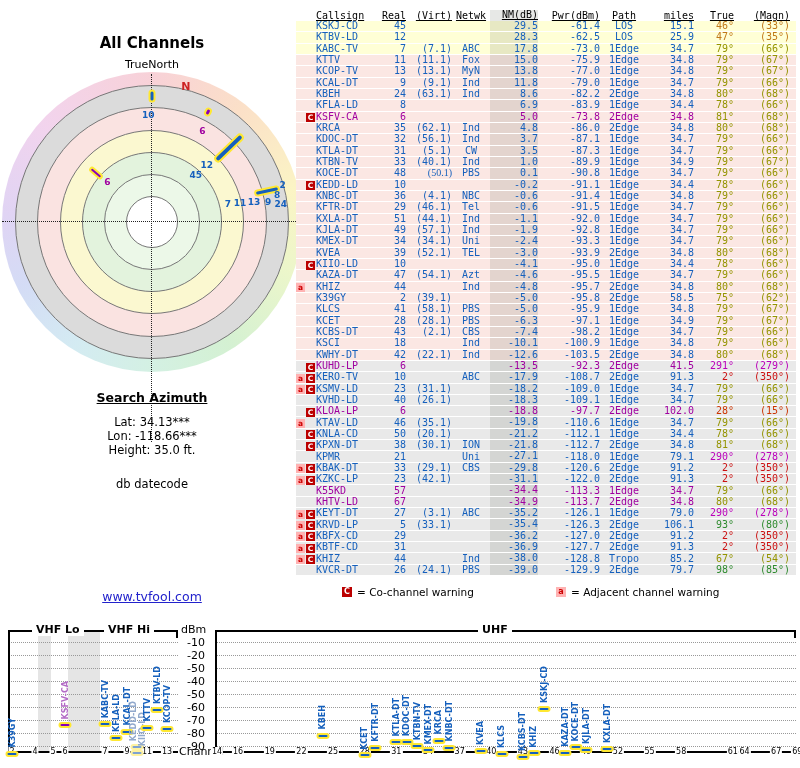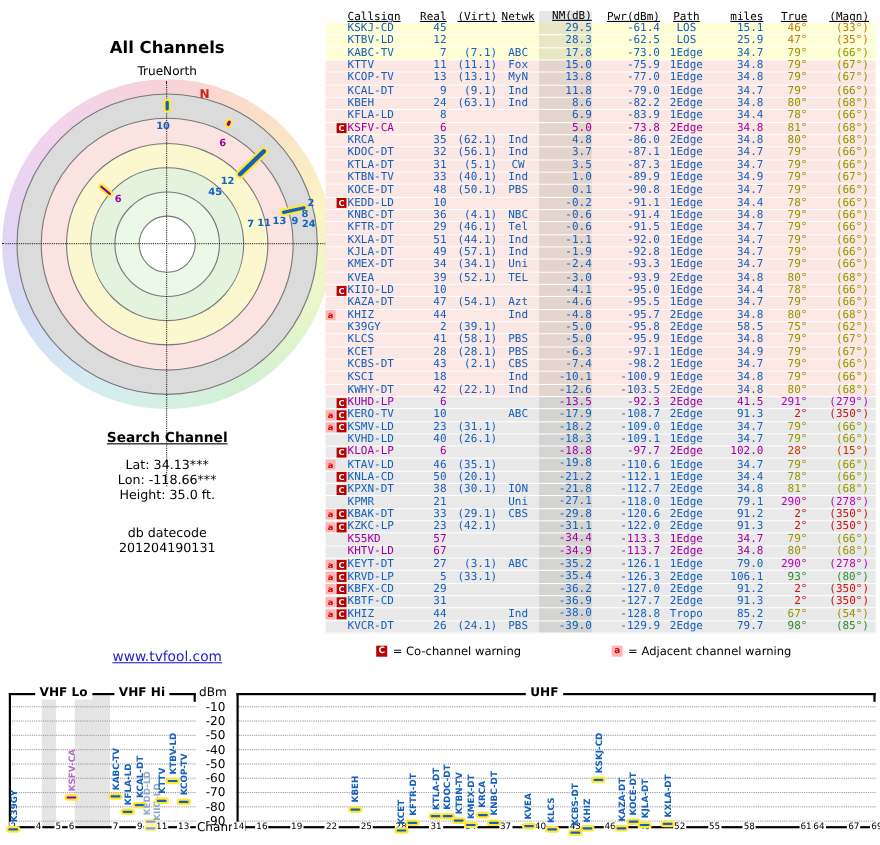--- a/index.html
+++ b/index.html
@@ -97,27 +97,26 @@
     <div class="plabel" style="left: 238.033px; top: 131.288px; color: rgb(21, 96, 189);">11</div>
     <div class="plabel" style="left: 252.089px; top: 130.156px; color: rgb(21, 96, 189);">13</div>
     <div class="plabel" style="left: 266.207px; top: 129.51px; color: rgb(21, 96, 189);">9</div>
     <div class="plabel" style="left: 275.203px; top: 123.387px; color: rgb(21, 96, 189);">8</div>
     <div class="plabel" style="left: 278.735px; top: 131.907px; color: rgb(21, 96, 189);">24</div>
     <div class="plabel" style="left: 105.411px; top: 109.852px; color: rgb(160, 0, 160);">6</div>
     <div class="plabel" id="mag-n" style="left: 183.869px; top: 14.1586px;">N</div>
   </div>
 
 <div class="abs" id="search">
-  <div class="hd">Search Channel</div>
+  <div class="hd">Search Azimuth</div>
   <div class="ln">Lat: 34.13***</div>
   <div class="ln">Lon: -118.66***</div>
   <div class="ln">Height: 35.0 ft.</div>
   <div class="gap"></div>
   <div class="ln">db datecode</div>
-  <div class="ln">201204190131</div>
 </div>
 <div class="abs" id="site-link">
   <a href="#">www.tvfool.com</a>
 </div>
 
 <div class="abs" id="tbl">
   <div class="grid hrow">
     <div class="c"></div>
     <div class="c"><span class="u">Callsign</span></div>
     <div class="c ar"><span class="u">Real</span></div>
@@ -339,21 +338,21 @@
         <div class="c ar" style="color: rgb(148, 148, 0);">79°</div>
         <div class="c ar" style="color: rgb(148, 148, 0);">(67°)</div>
       </div>
       <div class="grid trow" style="background: rgb(251, 231, 227);">
         <div class="c warnbox">
           <div class="slot"></div>
           <div class="slot"></div>
         </div>
         <div class="c " style="color: rgb(21, 96, 189);">KOCE-DT</div>
         <div class="c ar" style="color: rgb(21, 96, 189);">48</div>
-        <div class="c ar" style="color: rgb(21, 96, 189);">(50.1)</div>
+        <div class="c ar" style="color: rgb(21, 96, 189); font-family: Liberation Serif, serif;">(50.1)</div>
         <div class="c ac" style="color: rgb(21, 96, 189);">PBS</div>
         <div class="c ar nmcell" style="color: rgb(21, 96, 189);">0.1</div>
         <div class="c ar" style="color: rgb(21, 96, 189);">-90.8</div>
         <div class="c ac" style="color: rgb(21, 96, 189);">1Edge</div>
         <div class="c ar" style="color: rgb(21, 96, 189);">34.7</div>
         <div class="c ar" style="color: rgb(148, 148, 0);">79°</div>
         <div class="c ar" style="color: rgb(148, 148, 0);">(66°)</div>
       </div>
       <div class="grid trow" style="background: rgb(251, 231, 227);">
         <div class="c warnbox">

